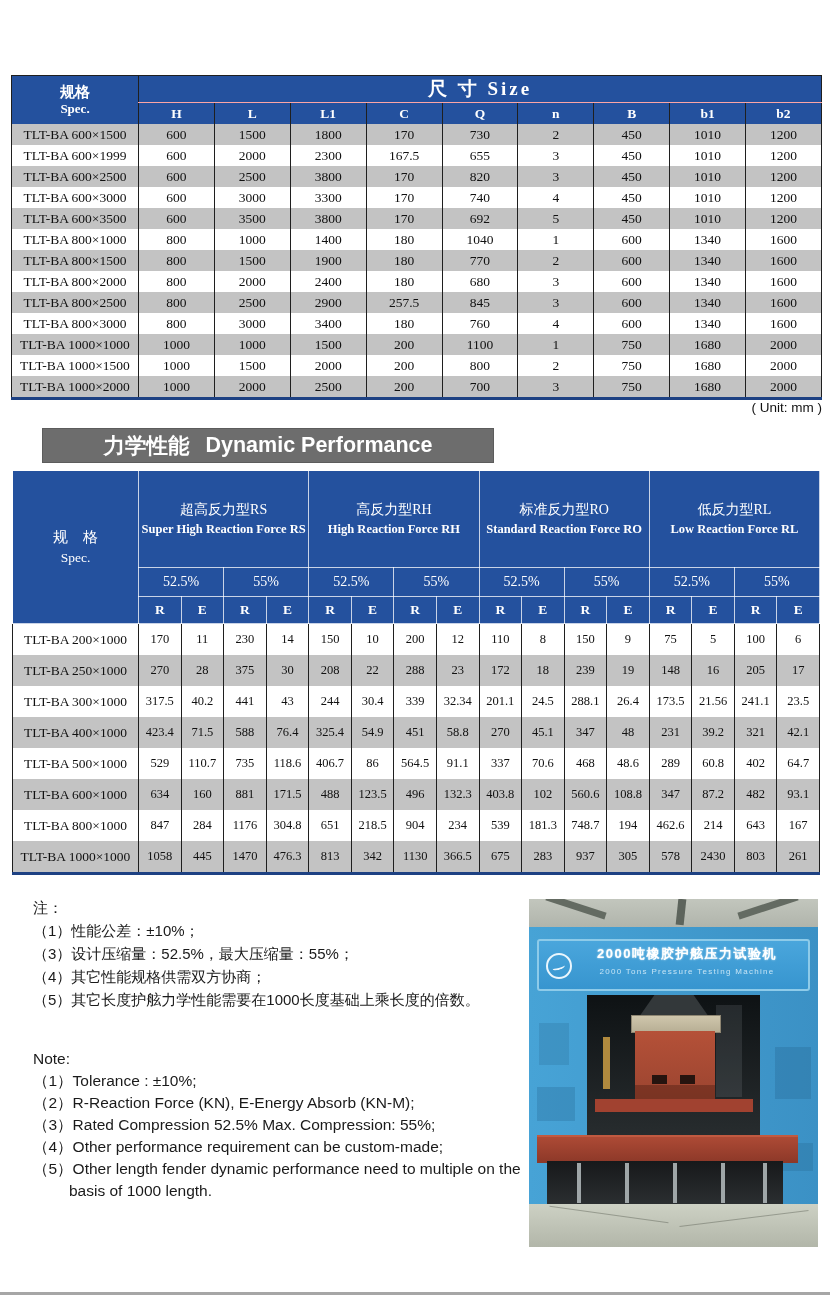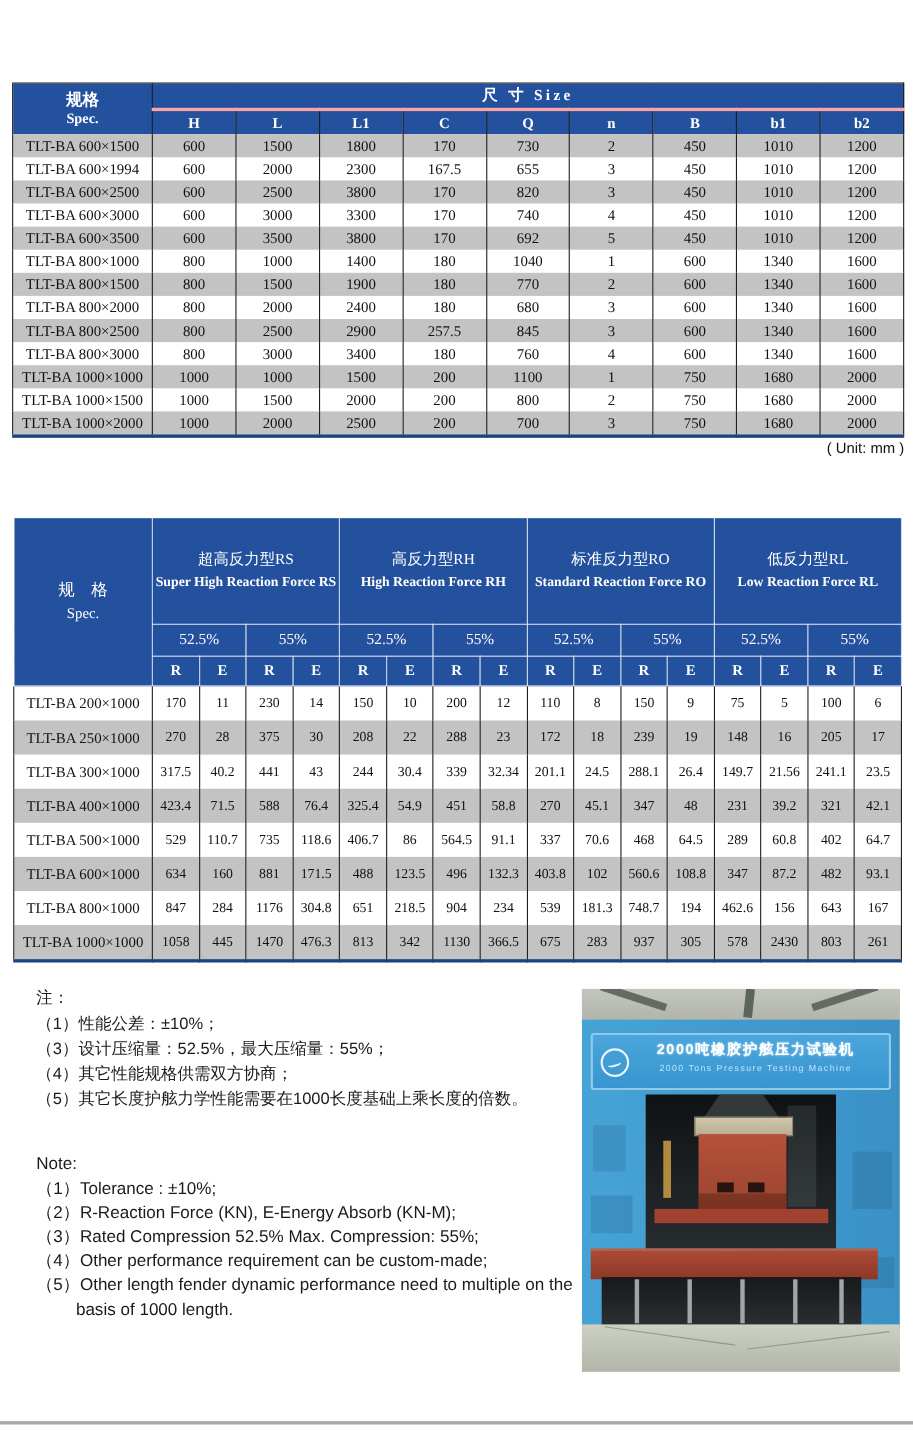--- a/index.html
+++ b/index.html
@@ -7,21 +7,21 @@
         font-family:"Liberation Sans",sans-serif;color:#141414;}
 
   
   table{border-collapse:collapse;table-layout:fixed;}
   .t1{position:absolute;left:11px;top:75px;width:811px;
       font-family:"Liberation Serif",serif;
       border:1px solid #1f1f1f;border-bottom:3px solid #1d4183;}
   .t1 col.c-spec{width:127px;}
   .t1 th,.t1 td{border-left:1px solid #1f1f1f;padding:0;text-align:center;}
   .t1 thead th{background:#24519e;color:#fff;font-weight:bold;}
-  .t1 .group-h{height:22px;font-size:14px;letter-spacing:3px;border-bottom:3px solid #fca5a5;}
+  .t1 .group-h{height:22px;font-size:19px;letter-spacing:3px;border-bottom:1px solid #fca5a5;}
   .t1 .cols th{height:21px;font-size:13.5px;}
   .t1 .spec-h{font-size:15px;line-height:1.2;margin-top:32px;}
   .t1 .spec-h .en{font-size:13px;}
   .t1 td{height:21px;font-size:13.5px;color:#111;}
   .t1 tr.gray td{background:#c3c3c3;}
 
   .unit-note{position:absolute;top:400px;right:8px;font-size:13.5px;color:#111;}
 
   
   .section-bar{position:absolute;left:43px;top:429px;width:450px;height:33px;
@@ -148,21 +148,21 @@
           <td>1500</td>
           <td>1800</td>
           <td>170</td>
           <td>730</td>
           <td>2</td>
           <td>450</td>
           <td>1010</td>
           <td>1200</td>
         </tr>
         <tr>
-          <td class="spec">TLT-BA 600×1994</td>
+          <td class="spec">TLT-BA 600×1999</td>
           <td>600</td>
           <td>2000</td>
           <td>2300</td>
           <td>167.5</td>
           <td>655</td>
           <td>3</td>
           <td>450</td>
           <td>1010</td>
           <td>1200</td>
         </tr>
@@ -296,20 +296,24 @@
           <td>3</td>
           <td>750</td>
           <td>1680</td>
           <td>2000</td>
         </tr>
       </tbody>
   </table>
 
   <div class="unit-note">( Unit: mm )</div>
 
+  <div class="section-bar">
+    <span>力学性能</span>
+    <span>Dynamic Performance</span>
+  </div>
 
   <table class="t2">
     <colgroup>
       <col class="c-spec">
       <col>
         <col>
         <col>
         <col>
         <col>
         <col>
@@ -422,21 +426,21 @@
           <td>441</td>
           <td>43</td>
           <td>244</td>
           <td>30.4</td>
           <td>339</td>
           <td>32.34</td>
           <td>201.1</td>
           <td>24.5</td>
           <td>288.1</td>
           <td>26.4</td>
-          <td>149.7</td>
+          <td>173.5</td>
           <td>21.56</td>
           <td>241.1</td>
           <td>23.5</td>
         </tr>
         <tr class="gray">
           <td class="spec">TLT-BA 400×1000</td>
           <td>423.4</td>
           <td>71.5</td>
           <td>588</td>
           <td>76.4</td>
@@ -459,21 +463,21 @@
           <td>110.7</td>
           <td>735</td>
           <td>118.6</td>
           <td>406.7</td>
           <td>86</td>
           <td>564.5</td>
           <td>91.1</td>
           <td>337</td>
           <td>70.6</td>
           <td>468</td>
-          <td>64.5</td>
+          <td>48.6</td>
           <td>289</td>
           <td>60.8</td>
           <td>402</td>
           <td>64.7</td>
         </tr>
         <tr class="gray">
           <td class="spec">TLT-BA 600×1000</td>
           <td>634</td>
           <td>160</td>
           <td>881</td>
@@ -499,21 +503,21 @@
           <td>304.8</td>
           <td>651</td>
           <td>218.5</td>
           <td>904</td>
           <td>234</td>
           <td>539</td>
           <td>181.3</td>
           <td>748.7</td>
           <td>194</td>
           <td>462.6</td>
-          <td>156</td>
+          <td>214</td>
           <td>643</td>
           <td>167</td>
         </tr>
         <tr class="gray">
           <td class="spec">TLT-BA 1000×1000</td>
           <td>1058</td>
           <td>445</td>
           <td>1470</td>
           <td>476.3</td>
           <td>813</td>

